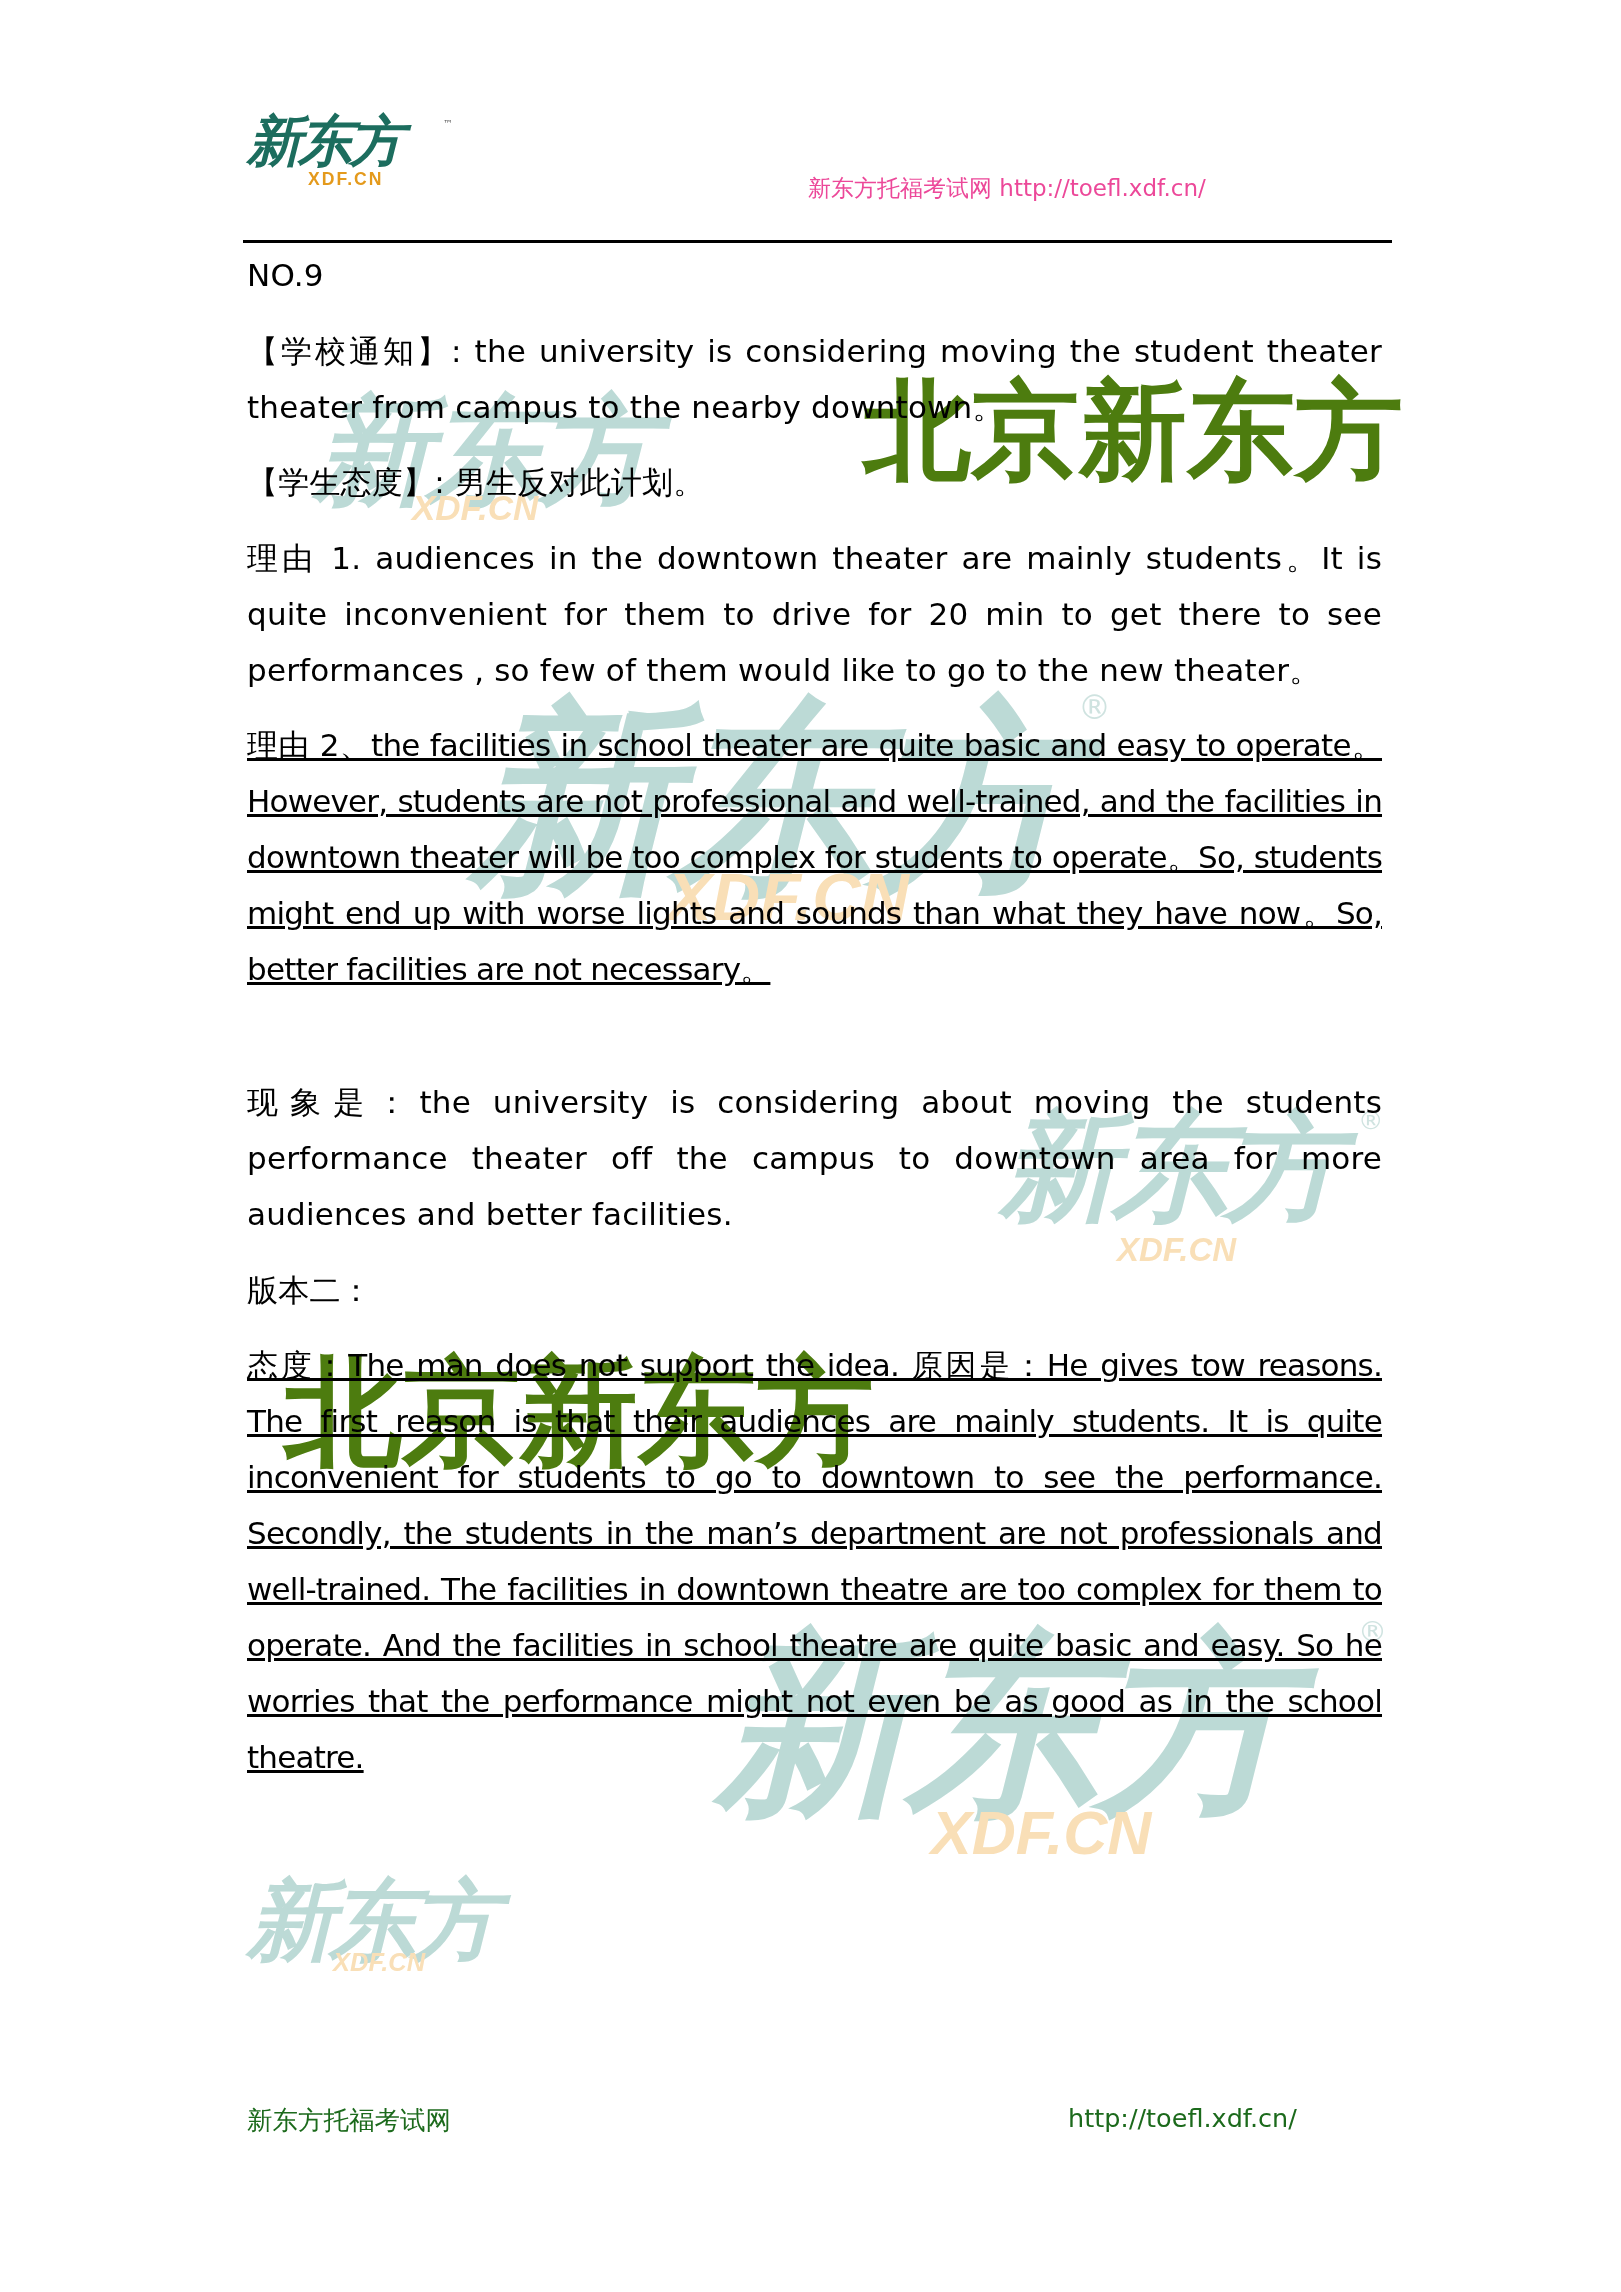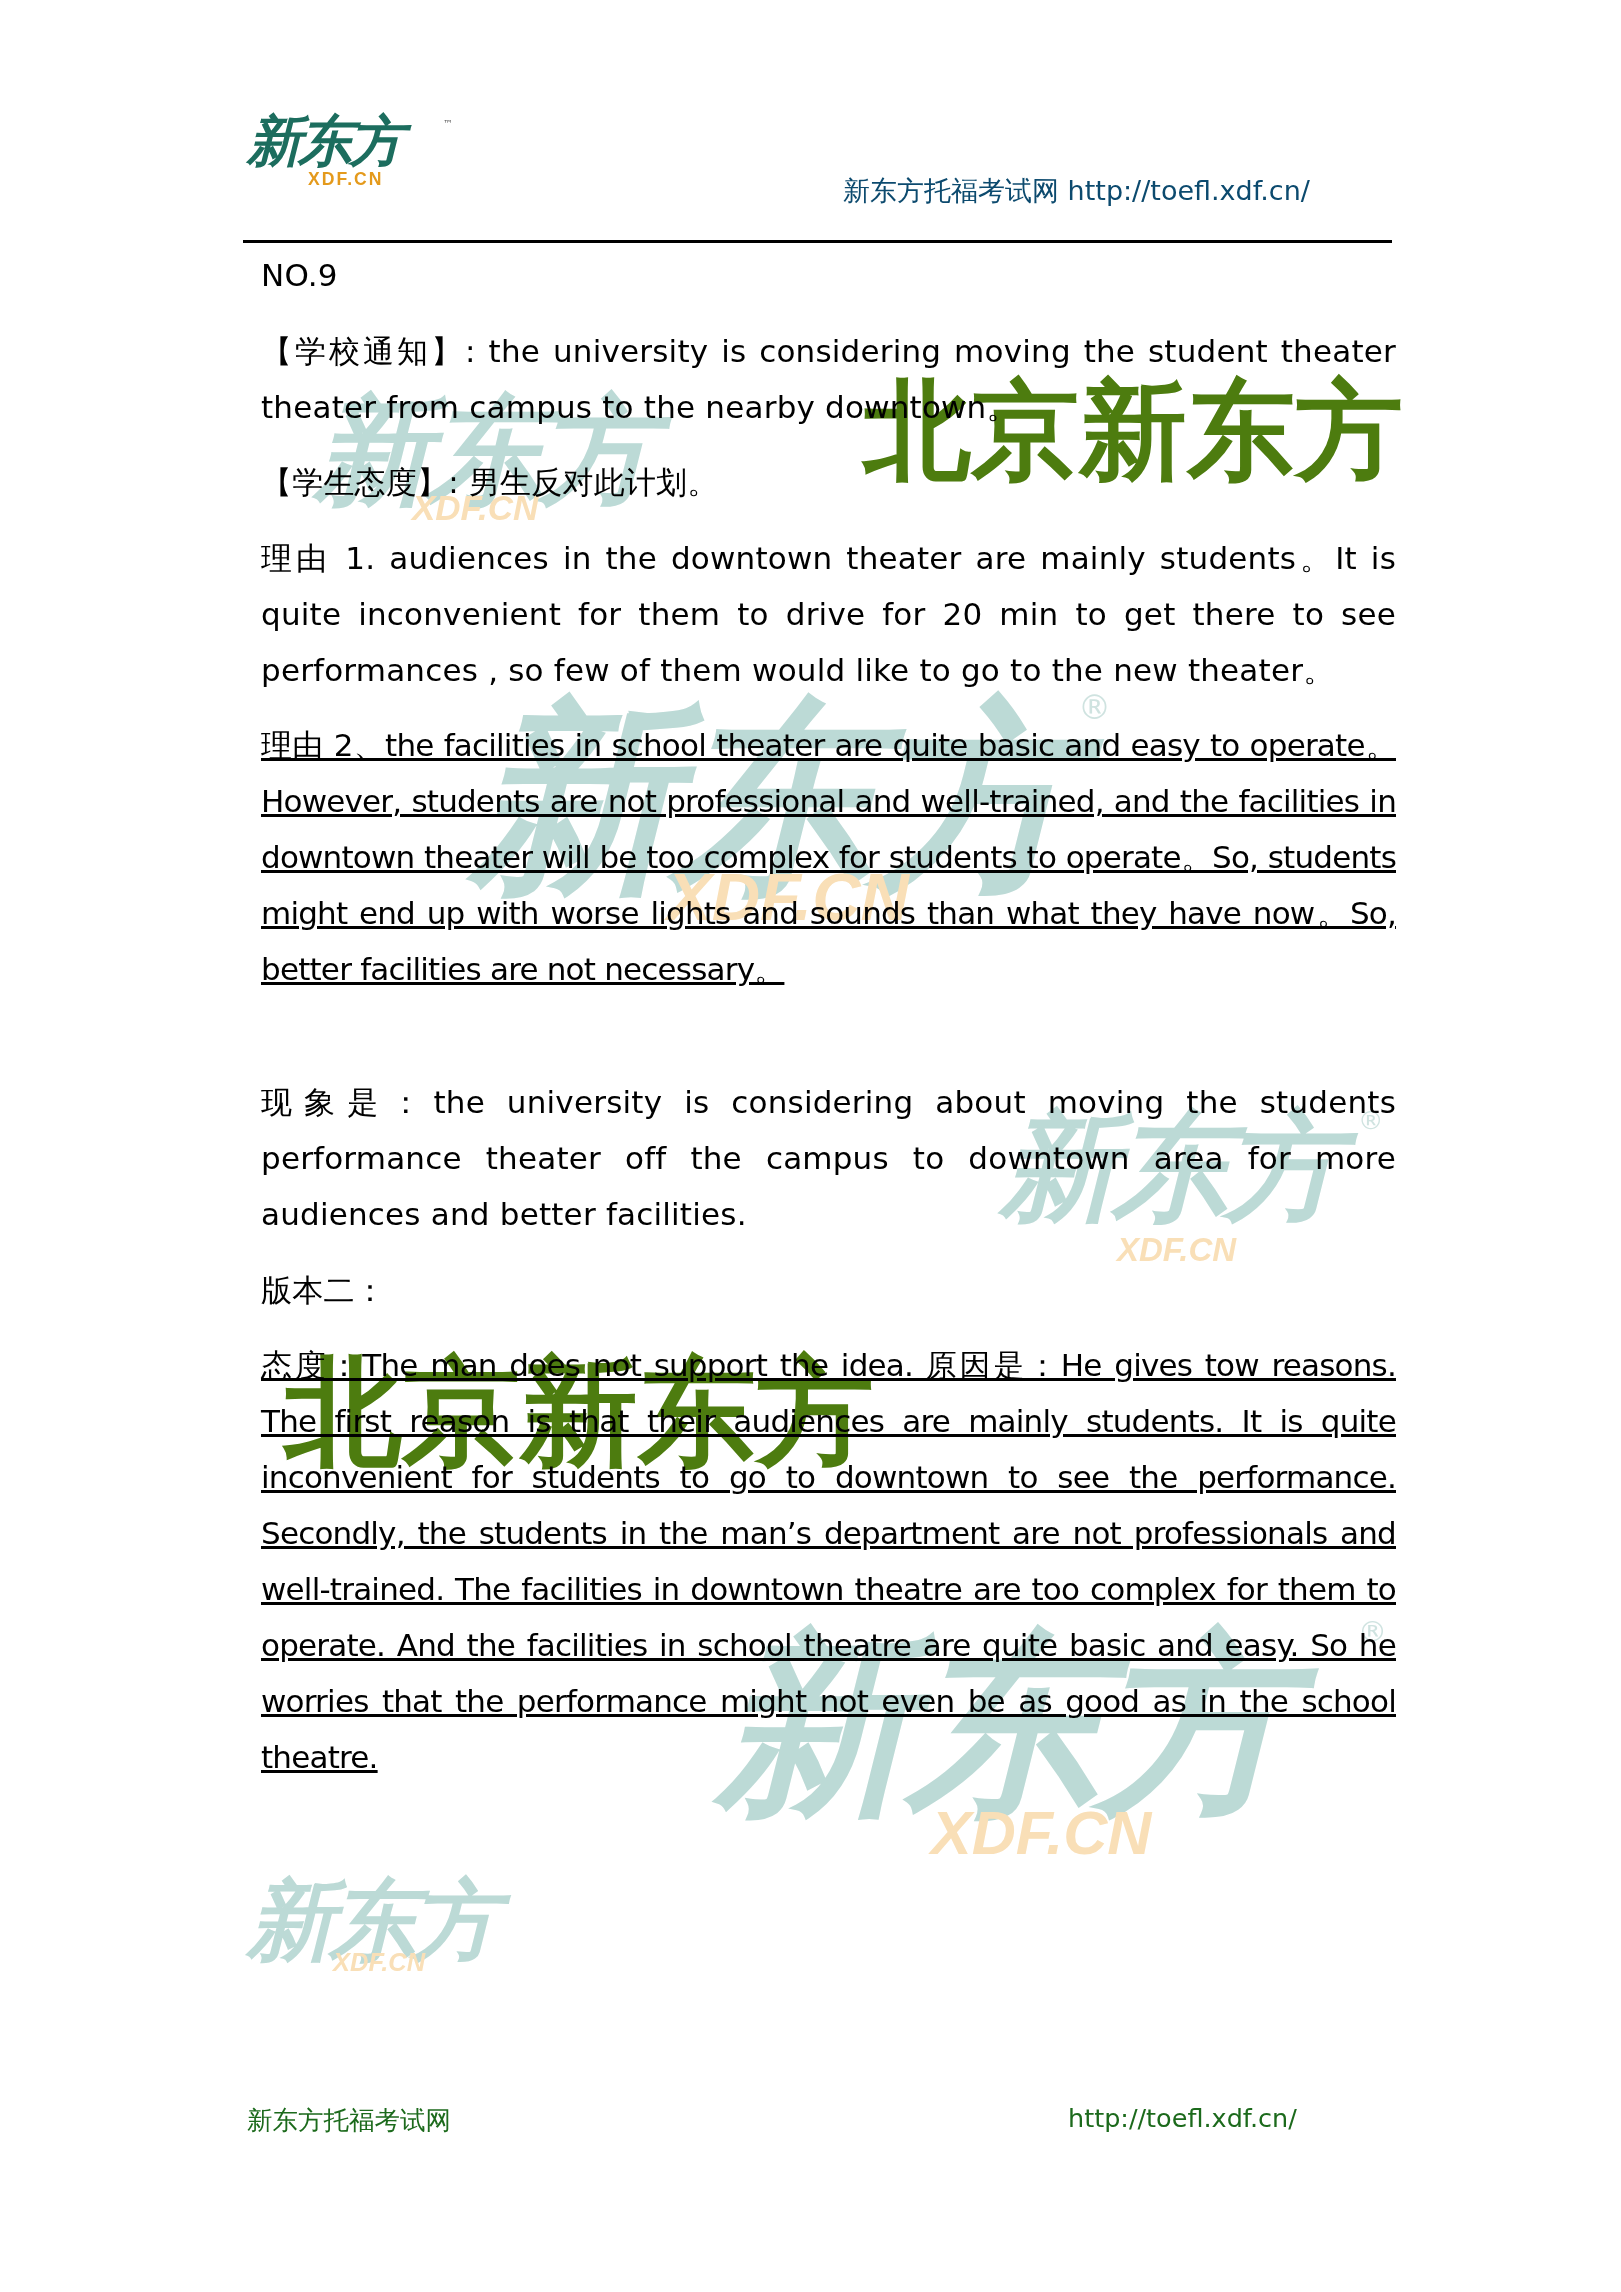--- a/index.html
+++ b/index.html
@@ -11,25 +11,25 @@
   .wm-gray { color:#4d7c0f; font-weight:bold; }
   .wm-reg { color:#cfe3e0; font-size:33px; font-weight:normal; }
 
   .logo { position:absolute; left:247px; top:110px; width:211px; height:88px; z-index:1; }
   .logo-cn { position:absolute; left:0; top:3.9px; font-size:55px; font-weight:bold; font-style:italic;
              color:#1c6d5e; letter-spacing:-3.9px; line-height:1; font-family:"DejaVu Sans", sans-serif; }
   .logo-en { position:absolute; left:61px; top:59px; font-size:17.6px; font-weight:bold; color:#e49a1c;
              letter-spacing:2px; font-family:"Liberation Sans", sans-serif; }
   .logo-tm { position:absolute; left:196px; top:7.8px; font-size:9.8px; color:#555; }
 
-  .header-right { position:absolute; left:843px; top:173px; font-size:27px; color:#0c4a6e; z-index:1; white-space:nowrap; }
+  .header-right { position:absolute; left:808px; top:173px; font-size:23px; color:#ec4899; z-index:1; white-space:nowrap; }
   .header-right .url { font-family:"DejaVu Sans", sans-serif; }
   .rule { position:absolute; left:243px; top:240px; width:1149px; height:2.9px; background:#000; z-index:1; }
 
-  .content { position:absolute; left:247px; top:247px; width:1135px; z-index:2;margin-left:14px; }
+  .content { position:absolute; left:247px; top:247px; width:1135px; z-index:2; }
   .p { font-size:31px; line-height:56px; text-align:justify; margin:0 0 19.6px 0; letter-spacing:0.2px; }
   .p.tight { letter-spacing:-0.8px;text-decoration:underline; }
   .p.title { margin-bottom:19.6px; }
   .spacer { height:57px; }
 
   .footer-left { position:absolute; left:247px; top:2103px; font-size:25.5px; color:#1c6a1c; z-index:2; }
   .footer-right { position:absolute; left:1068px; top:2103px; font-size:25.5px; color:#1c6a1c; z-index:2; }
 </style>
 </head>
 <body>

